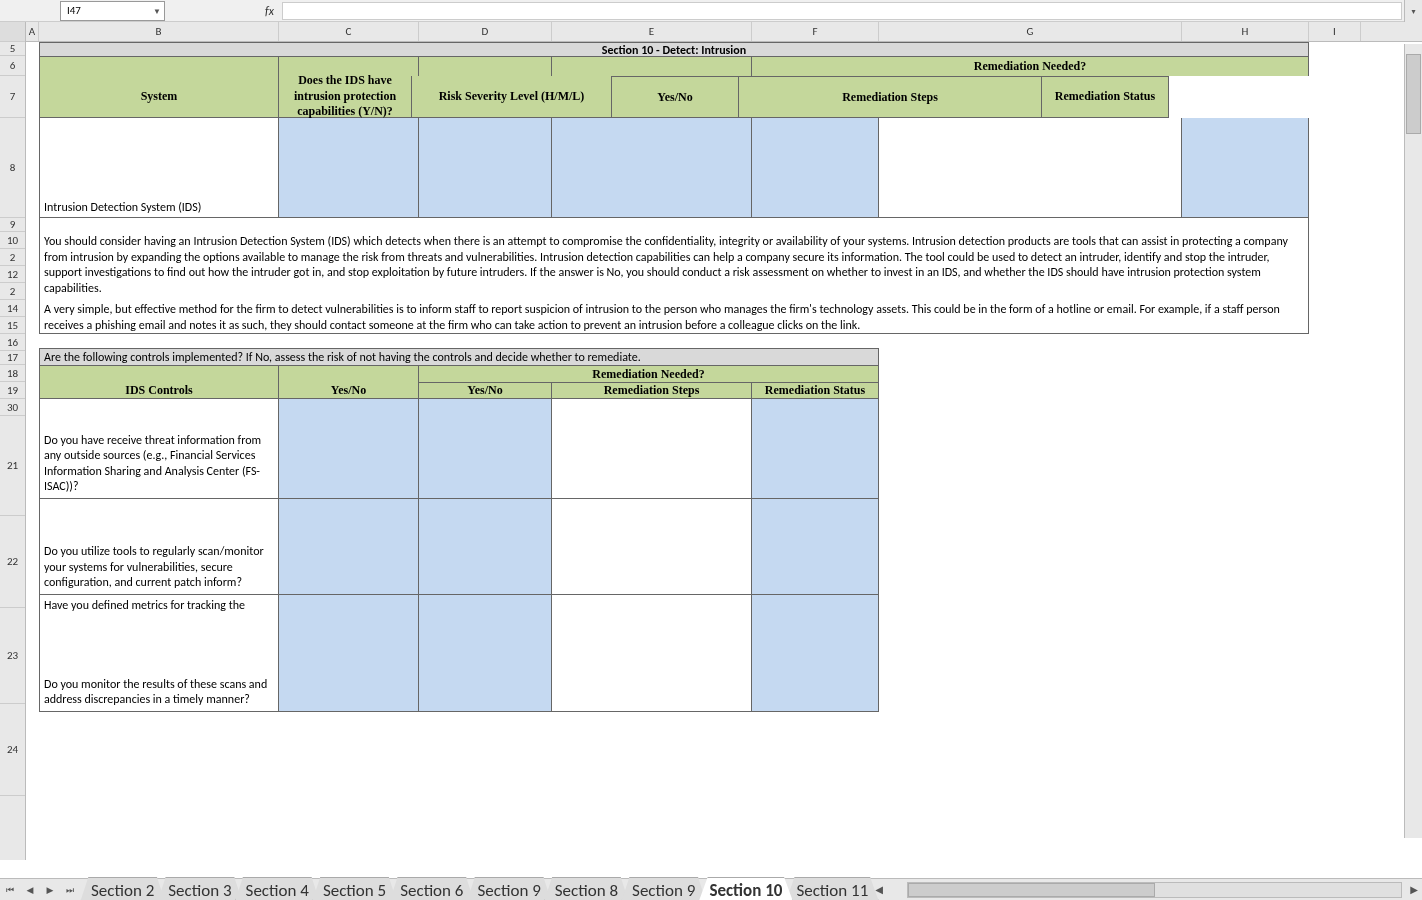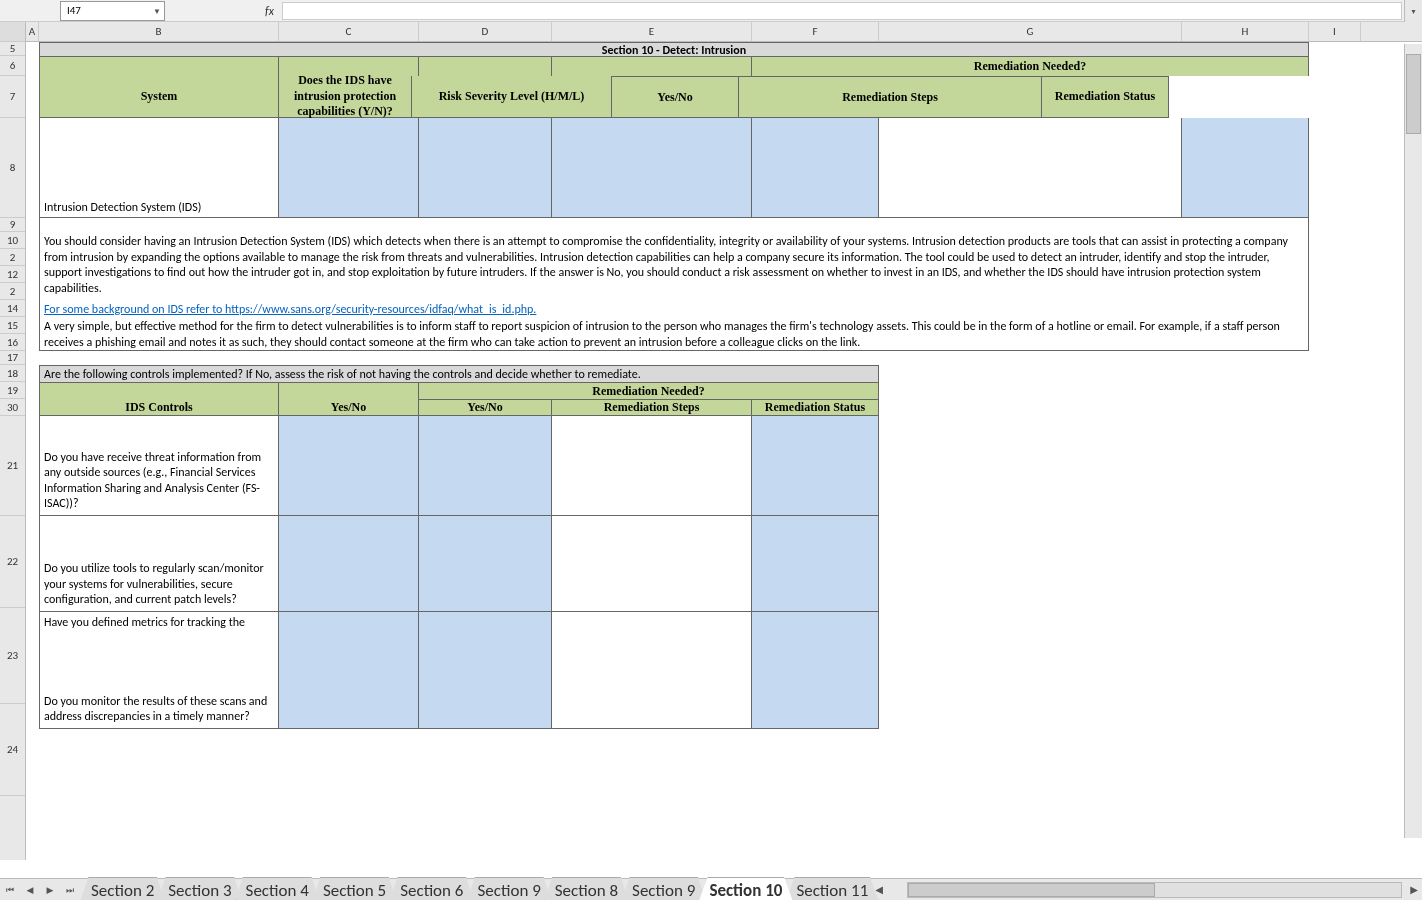--- a/index.html
+++ b/index.html
@@ -271,26 +271,20 @@
       <div class="spreadsheet-row" style="height:14px">
           <div class="cA"></div>
           <div style="width:1270px" class="tbl-border-l tbl-border-r"></div>
         </div>
 
       <div class="spreadsheet-row" style="height:68px">
         <div class="cA"></div>
         <div class="cell wrap tbl-border-l tbl-border-r" style="width:1270px;align-items:flex-start">You should consider having an Intrusion Detection System (IDS) which detects when there is an attempt to compromise the confidentiality, integrity or availability of your systems. Intrusion detection products are tools that can assist in protecting a company from intrusion by expanding the options available to manage the risk from threats and vulnerabilities. Intrusion detection capabilities can help a company secure its information. The tool could be used to detect an intruder, identify and stop the intruder, support investigations to find out how the intruder got in, and stop exploitation by future intruders. If the answer is No, you should conduct a risk assessment on whether to invest in an IDS, and whether the IDS should have intrusion protection system capabilities.</div>
       </div>
 
-      <div class="spreadsheet-row" style="height:17px">
-        <div class="cA"></div>
-        <div class="cell tbl-border-l tbl-border-r" style="width:1270px">
-          <span class="link">For some background on IDS refer to https://www.sans.org/security-resources/idfaq/what_is_id.php.</span>
-        </div>
-      </div>
 
       <div class="spreadsheet-row" style="height:34px">
         <div class="cA"></div>
         <div class="cell wrap tbl-border-l tbl-border-r tbl-border-b" style="width:1270px;align-items:flex-start">A very simple, but effective method for the firm to detect vulnerabilities is to inform staff to report suspicion of intrusion  to the person who manages the firm's technology assets. This could be in the form of a hotline or email.  For example, if a staff person receives a phishing email and notes it as such, they should contact someone at the firm who can take action to prevent an intrusion before a colleague clicks on the link.</div>
       </div>
 
       <div class="spreadsheet-row" style="height:14px">
           <div class="cA"></div>
         </div>
 
@@ -318,21 +312,21 @@
       <div class="spreadsheet-row" style="height:100px">
         <div class="cA"></div>
         <div class="cB cell cell-white tbl-border-l tbl-border-b tbl-border-r wrap vbot">Do you have receive threat information from any outside sources (e.g., Financial Services Information Sharing and Analysis Center (FS-ISAC))?</div>
         <div class="cC cell cell-blue tbl-border-b tbl-border-r"></div>
         <div class="cD cell cell-blue tbl-border-b tbl-border-r"></div>
         <div class="cE cell cell-white tbl-border-b tbl-border-r"></div>
         <div class="cF cell cell-blue tbl-border-b tbl-border-r"></div>
       </div>
       <div class="spreadsheet-row" style="height:96px">
         <div class="cA"></div>
-        <div class="cB cell cell-white tbl-border-l tbl-border-b tbl-border-r wrap vbot">Do you utilize tools to regularly scan/monitor your systems for vulnerabilities, secure configuration, and current patch levels?</div>
+        <div class="cB cell cell-white tbl-border-l tbl-border-b tbl-border-r wrap vbot">Do you utilize tools to regularly scan/monitor your systems for vulnerabilities, secure configuration, and current patch inform?</div>
         <div class="cC cell cell-blue tbl-border-b tbl-border-r"></div>
         <div class="cD cell cell-blue tbl-border-b tbl-border-r"></div>
         <div class="cE cell cell-white tbl-border-b tbl-border-r"></div>
         <div class="cF cell cell-blue tbl-border-b tbl-border-r"></div>
       </div>
       <div class="spreadsheet-row" style="height:25px">
         <div class="cA"></div>
         <div class="cB cell cell-white tbl-border-l tbl-border-r wrap vtop">Have you defined metrics for tracking the</div>
         <div class="cC cell cell-blue tbl-border-r"></div>
         <div class="cD cell cell-blue tbl-border-r"></div>

